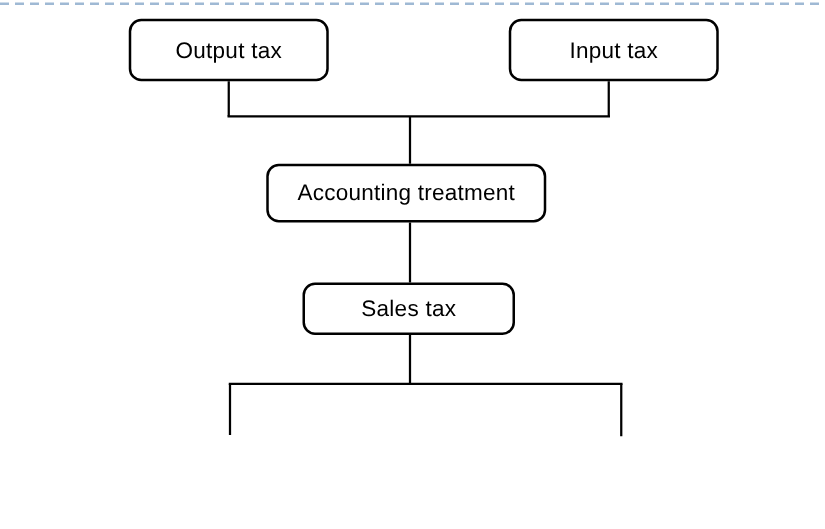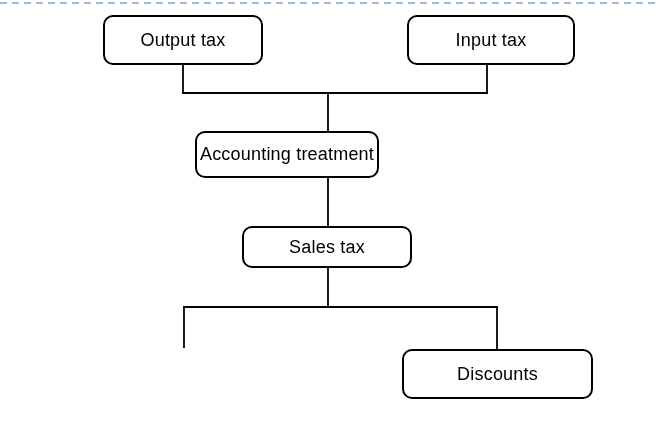--- a/index.html
+++ b/index.html
@@ -50,21 +50,21 @@
     display: flex;
     align-items: center;
     justify-content: center;
     text-align: center;
     font-size: 18px;
     color: #000000;
     letter-spacing: 0.2px;
   }
   .node-output-tax        { left: 103px; top: 15px;  width: 160px; height: 50px; }
   .node-input-tax         { left: 407px; top: 15px;  width: 168px; height: 50px; }
-  .node-accounting        { left: 195px; top: 131px; width: 184px; height: 47px; }
+  .node-accounting        { left: 213px; top: 131px; width: 224px; height: 47px; }
   .node-sales-tax         { left: 242px; top: 226px; width: 170px; height: 42px; }
   .node-irrecoverable     { left: 62px;  top: 348px; width: 246px; height: 57px; }
   .node-discounts         { left: 402px; top: 349px; width: 191px; height: 50px; }
 </style>
 </head>
 <body>
 
 <div class="stage">
 
   <div class="guide-top"></div>
@@ -96,17 +96,14 @@
 
   <div class="node node-accounting">
     <span>Accounting treatment</span>
   </div>
 
   <div class="node node-sales-tax">
     <span>Sales tax</span>
   </div>
 
 
-  <div class="node node-discounts">
-    <span>Discounts</span>
-  </div>
 
 </div>
 
 </body></html>

